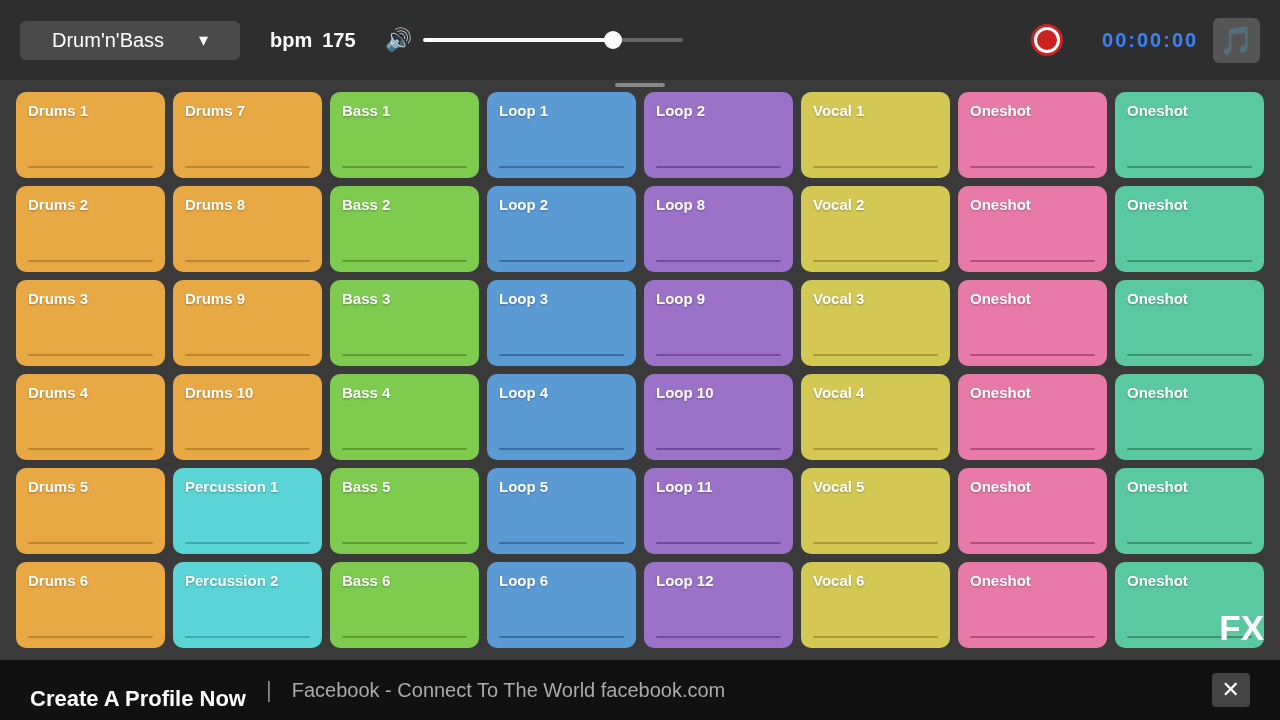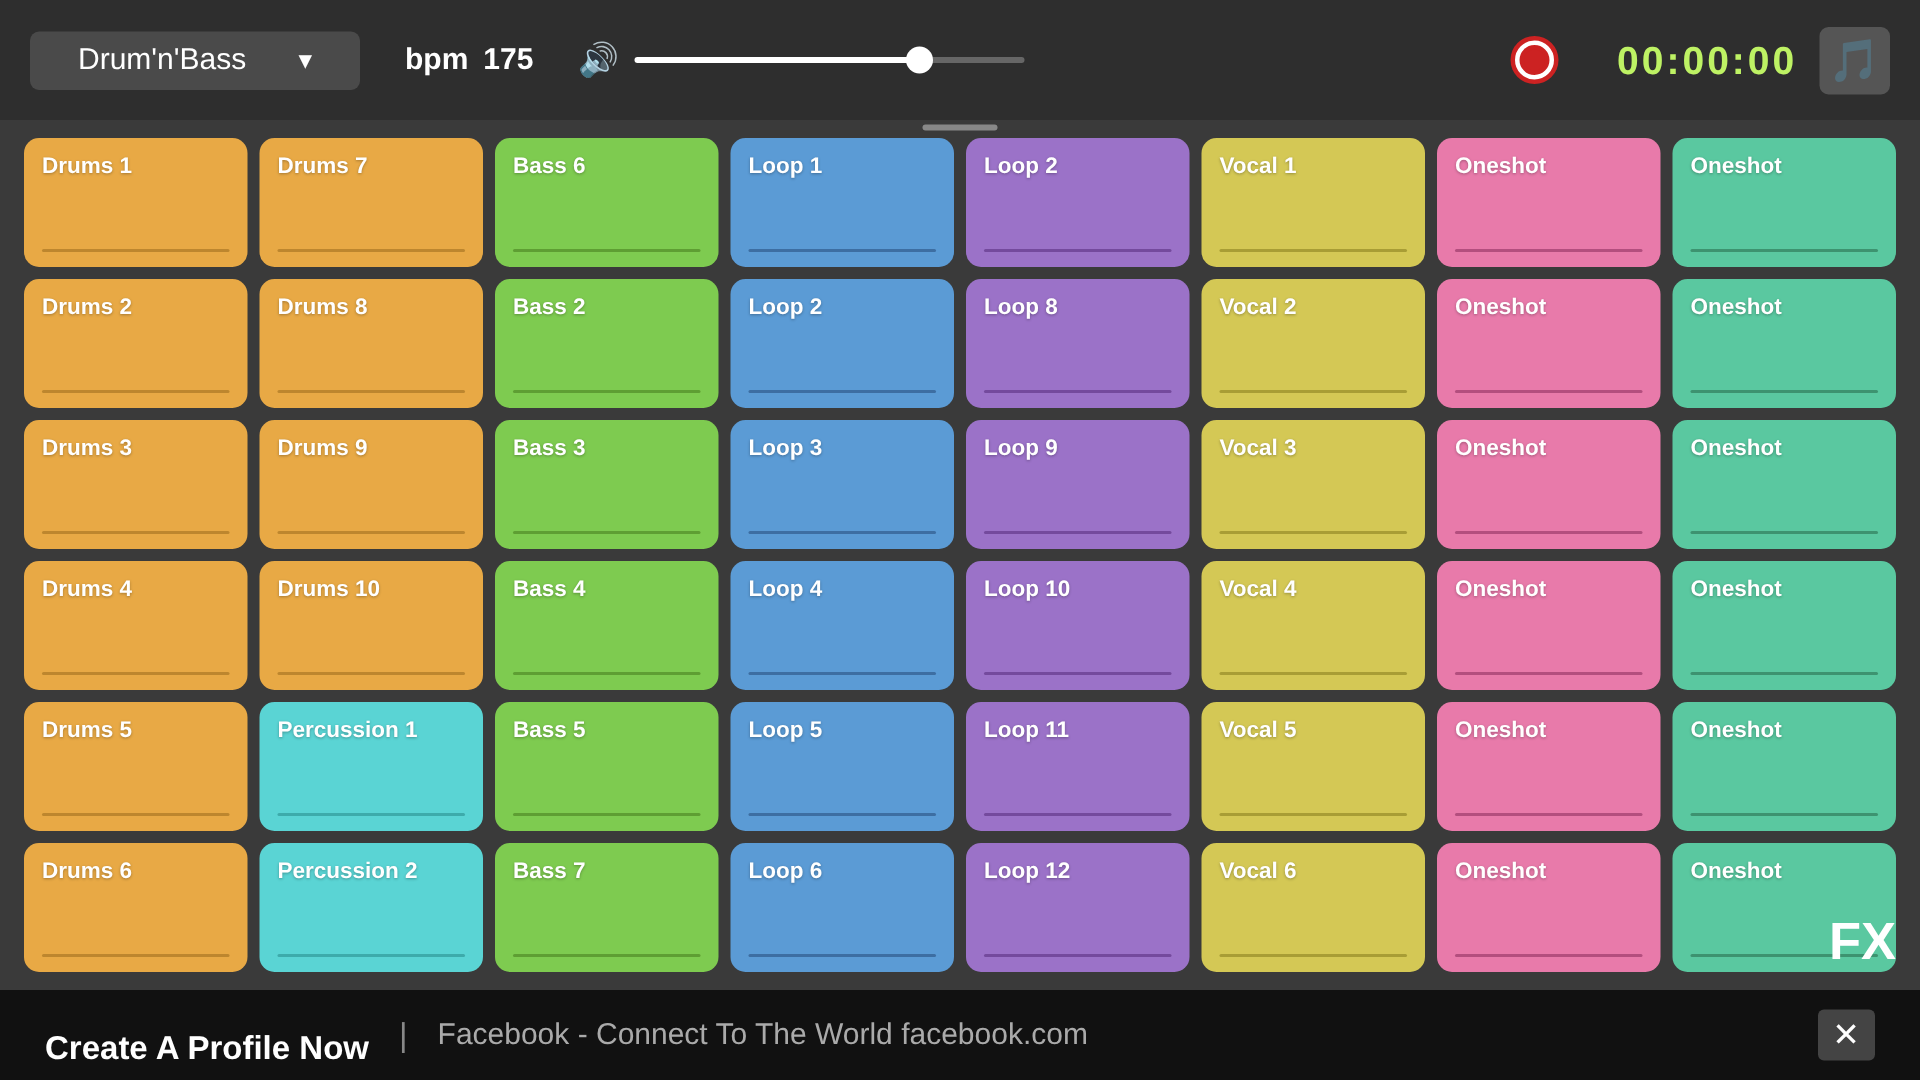--- a/index.html
+++ b/index.html
@@ -112,22 +112,22 @@
 
     .record-inner {
       width: 14px;
       height: 14px;
       background: #cc2222;
       border-radius: 50%;
       z-index: 1;
     }
 
     .timer {
-      color: #bef264;
-      font-size: 26px;
+      color: #3b82f6;
+      font-size: 20px;
       font-weight: bold;
       letter-spacing: 2px;
       margin-left: 24px;
     }
 
     .music-icon {
       color: white;
       font-size: 28px;
       background: #555;
       padding: 6px;
@@ -298,21 +298,21 @@
 <div class="pad-grid" id="pad-grid">
 <div class="pad pad-orange">
     <span class="pad-label">Drums 1</span>
     <div class="pad-underline"></div>
   </div>
     <div class="pad pad-orange">
     <span class="pad-label">Drums 7</span>
     <div class="pad-underline"></div>
   </div>
     <div class="pad pad-green">
-    <span class="pad-label">Bass 6</span>
+    <span class="pad-label">Bass 1</span>
     <div class="pad-underline"></div>
   </div>
     <div class="pad pad-blue">
     <span class="pad-label">Loop 1</span>
     <div class="pad-underline"></div>
   </div>
     <div class="pad pad-purple">
     <span class="pad-label">Loop 2</span>
     <div class="pad-underline"></div>
   </div>
@@ -458,21 +458,21 @@
   </div>
     <div class="pad pad-orange">
     <span class="pad-label">Drums 6</span>
     <div class="pad-underline"></div>
   </div>
     <div class="pad pad-cyan">
     <span class="pad-label">Percussion 2</span>
     <div class="pad-underline"></div>
   </div>
     <div class="pad pad-green">
-    <span class="pad-label">Bass 7</span>
+    <span class="pad-label">Bass 6</span>
     <div class="pad-underline"></div>
   </div>
     <div class="pad pad-blue">
     <span class="pad-label">Loop 6</span>
     <div class="pad-underline"></div>
   </div>
     <div class="pad pad-purple">
     <span class="pad-label">Loop 12</span>
     <div class="pad-underline"></div>
   </div>

